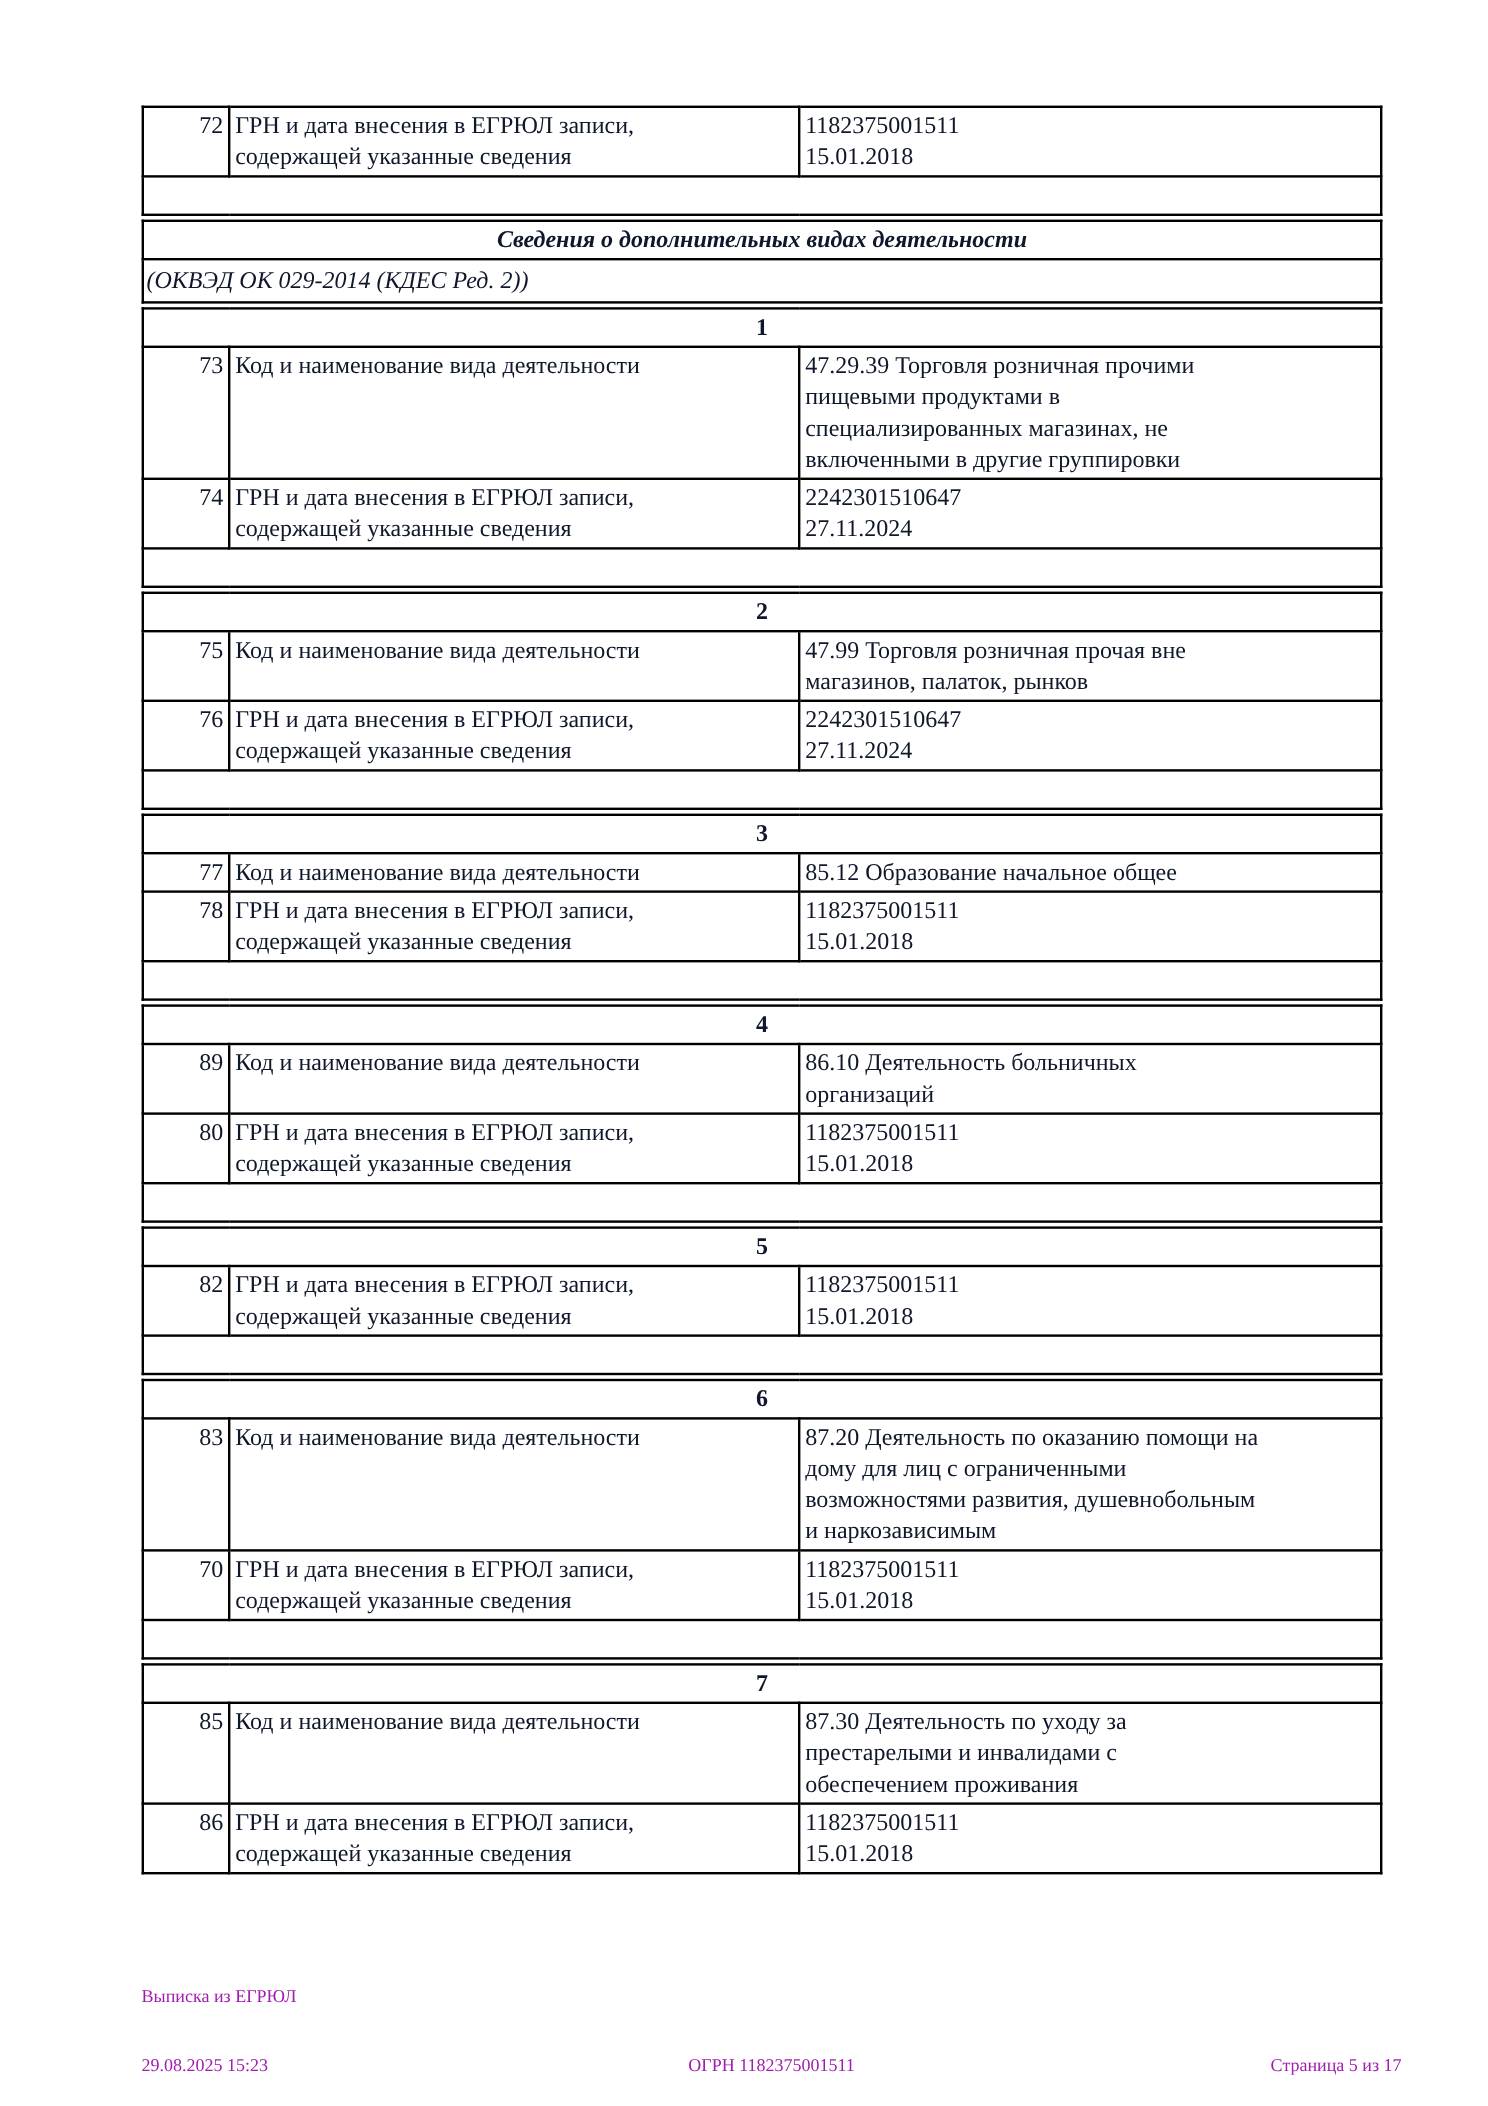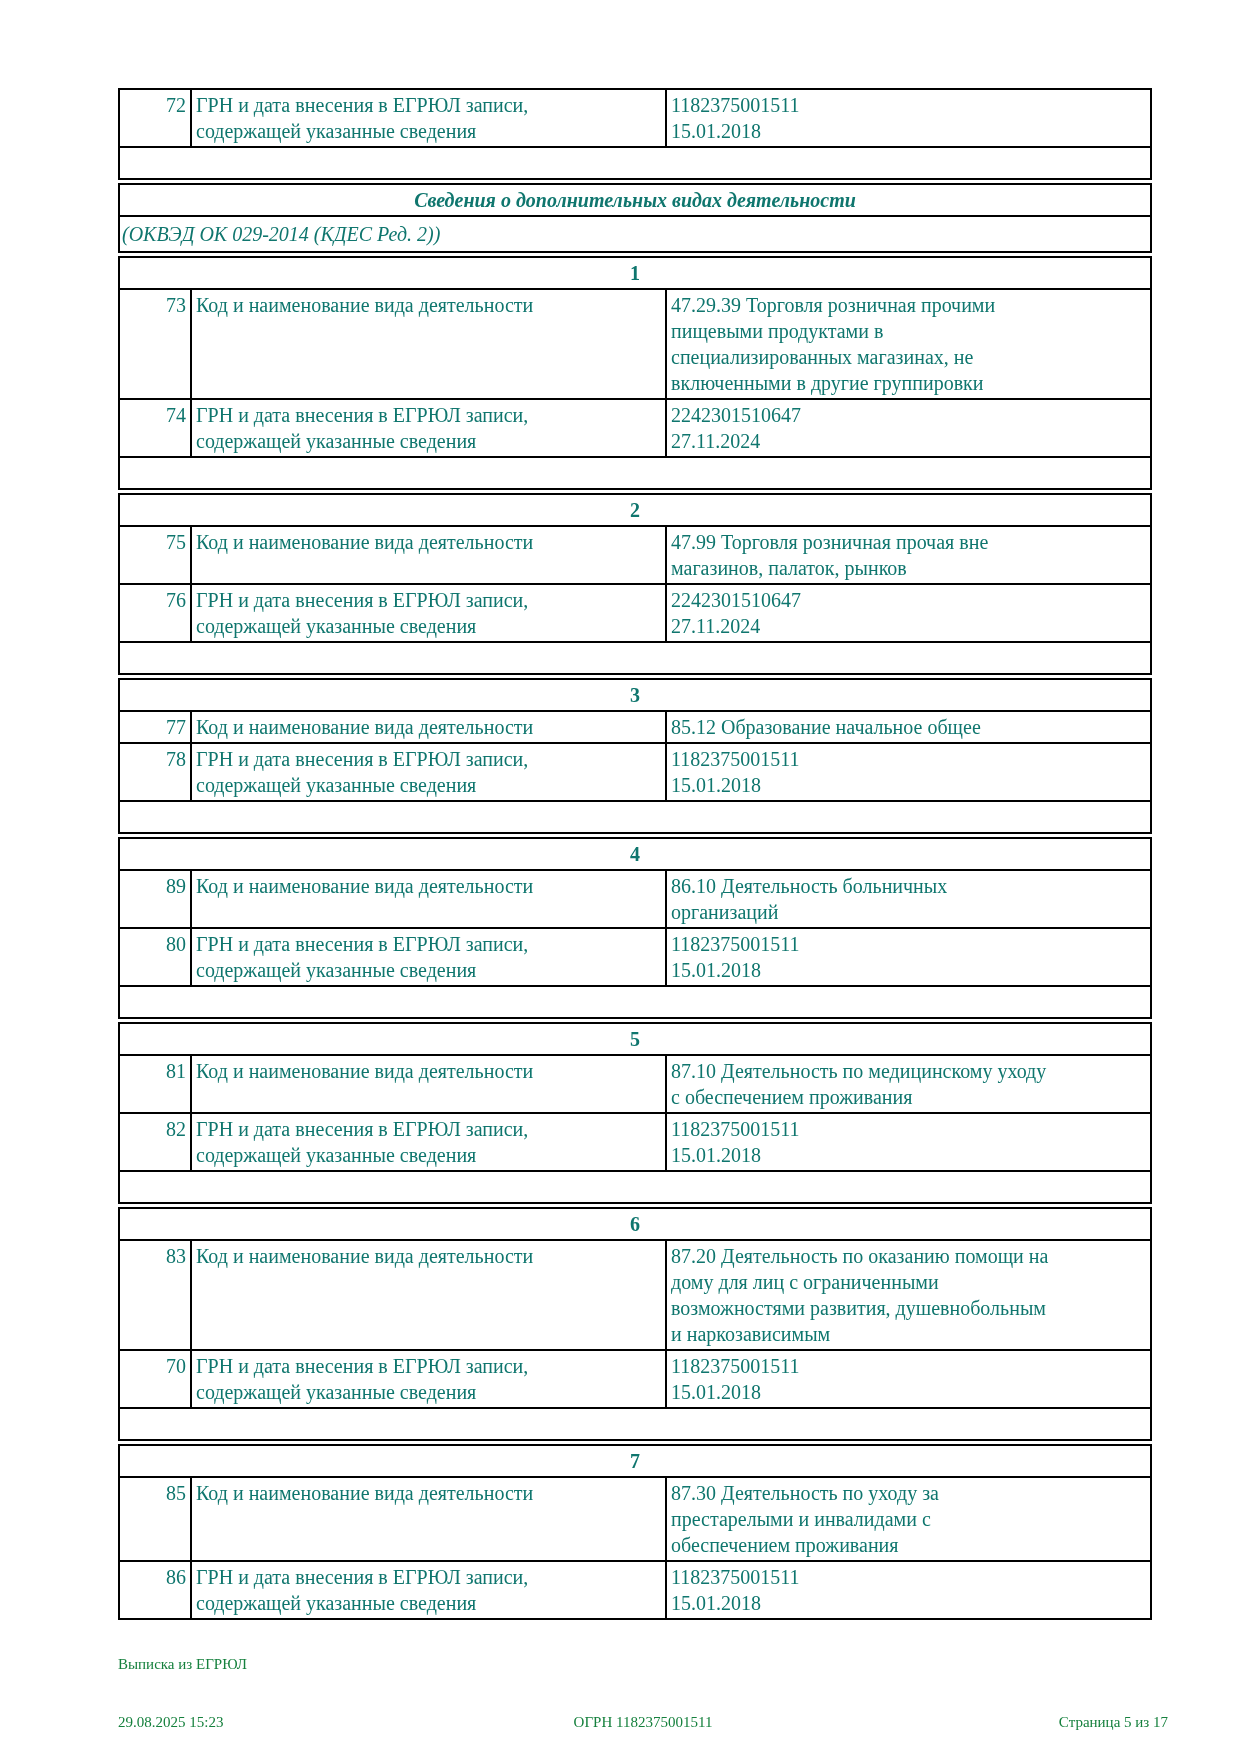--- a/index.html
+++ b/index.html
@@ -19,21 +19,21 @@
     width: 1034px;
   }
   table.block {
     border-collapse: collapse;
     table-layout: fixed;
     width: 100%;
     margin: 0 0 3px 0;
     font-family: "Liberation Serif", "DejaVu Serif", serif;
     font-size: 20px;
     line-height: 26px;
-    color: #0f766e;
+    color: #0f172a;
   }
   table.block td {
     border: 2px solid #000000;
     vertical-align: top;
     white-space: pre-line;
     overflow: hidden;
     padding: 2px 4px;
   }
   col.w-num   { width: 72px; }
   col.w-label { width: 475px; }
@@ -62,21 +62,21 @@
     white-space: normal;
     padding: 4px 2px;
   }
   .footer {
     position: absolute;
     left: 118px;
     top: 1656px;
     width: 1050px;
     font-size: 15px;
     line-height: 17px;
-    color: #15803d;
+    color: #a21caf;
   }
   .footer-line2 {
     display: grid;
     grid-template-columns: 1fr auto 1fr;
     align-items: baseline;
     margin-top: 41px;
   }
   .footer-datetime { justify-self: start; }
   .footer-ogrn     { justify-self: center; text-align: center; }
   .footer-page     { justify-self: end; text-align: right; font-family: Liberation Serif, serif; }
@@ -243,26 +243,20 @@
     <table class="block">
       <colgroup>
             <col class="w-num">
             <col class="w-label">
             <col>
           </colgroup>
       <tbody>
         <tr class="row-head">
           <td colspan="3">5</td>
         </tr>
-      <tr>
-              <td class="c-num">81</td>
-              <td class="c-label">Код и наименование вида деятельности</td>
-              <td class="c-value">87.10 Деятельность по медицинскому уходу
-с обеспечением проживания</td>
-            </tr>
             <tr>
               <td class="c-num">82</td>
               <td class="c-label">ГРН и дата внесения в ЕГРЮЛ записи,
 содержащей указанные сведения</td>
               <td class="c-value">1182375001511
 15.01.2018</td>
             </tr>
             <tr>
               <td colspan="3" class="c-spacer"></td>
             </tr>

